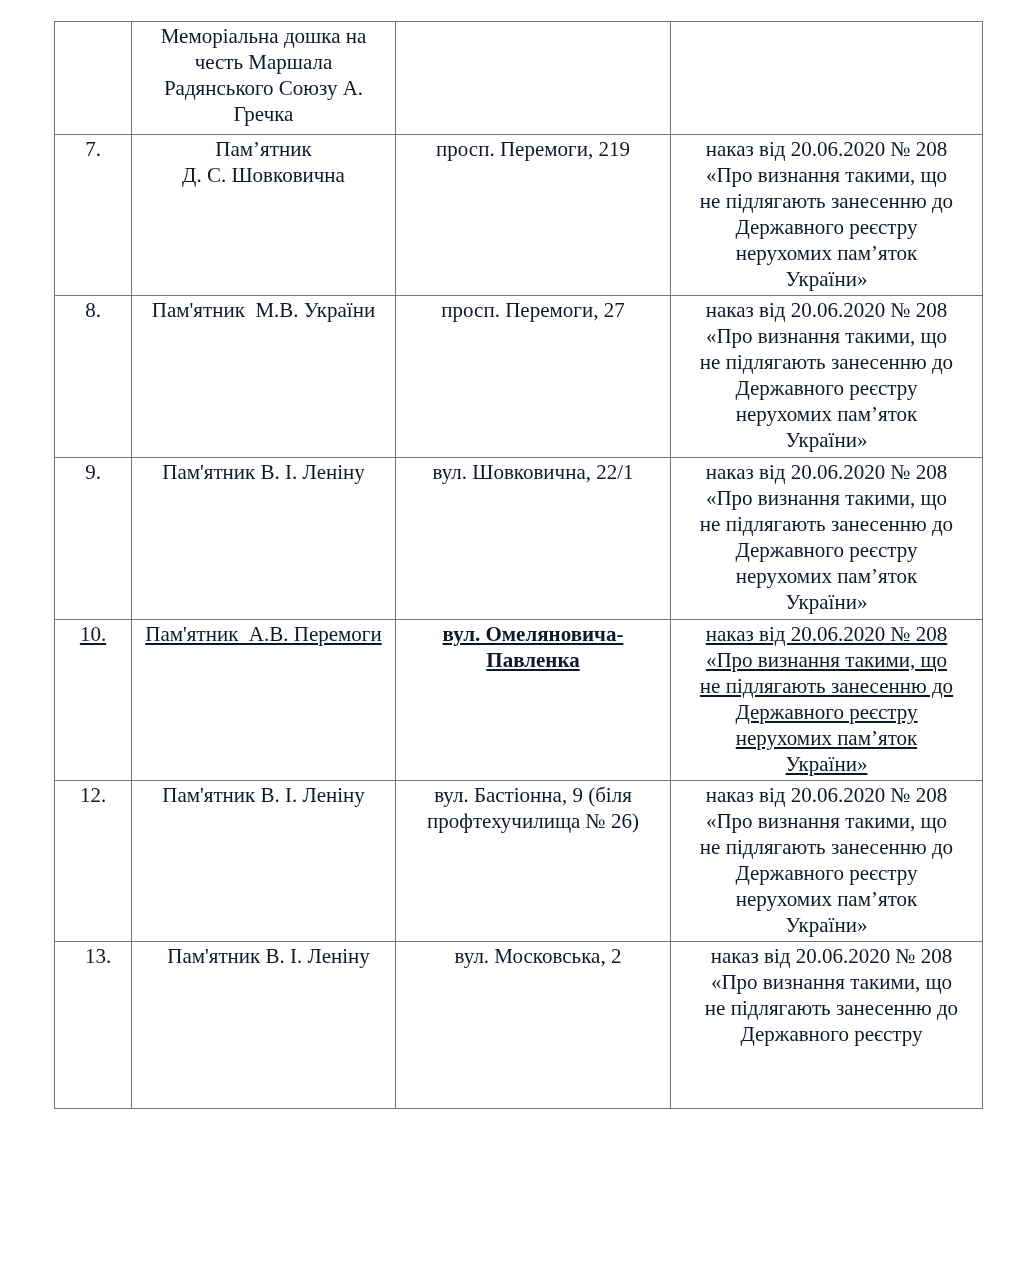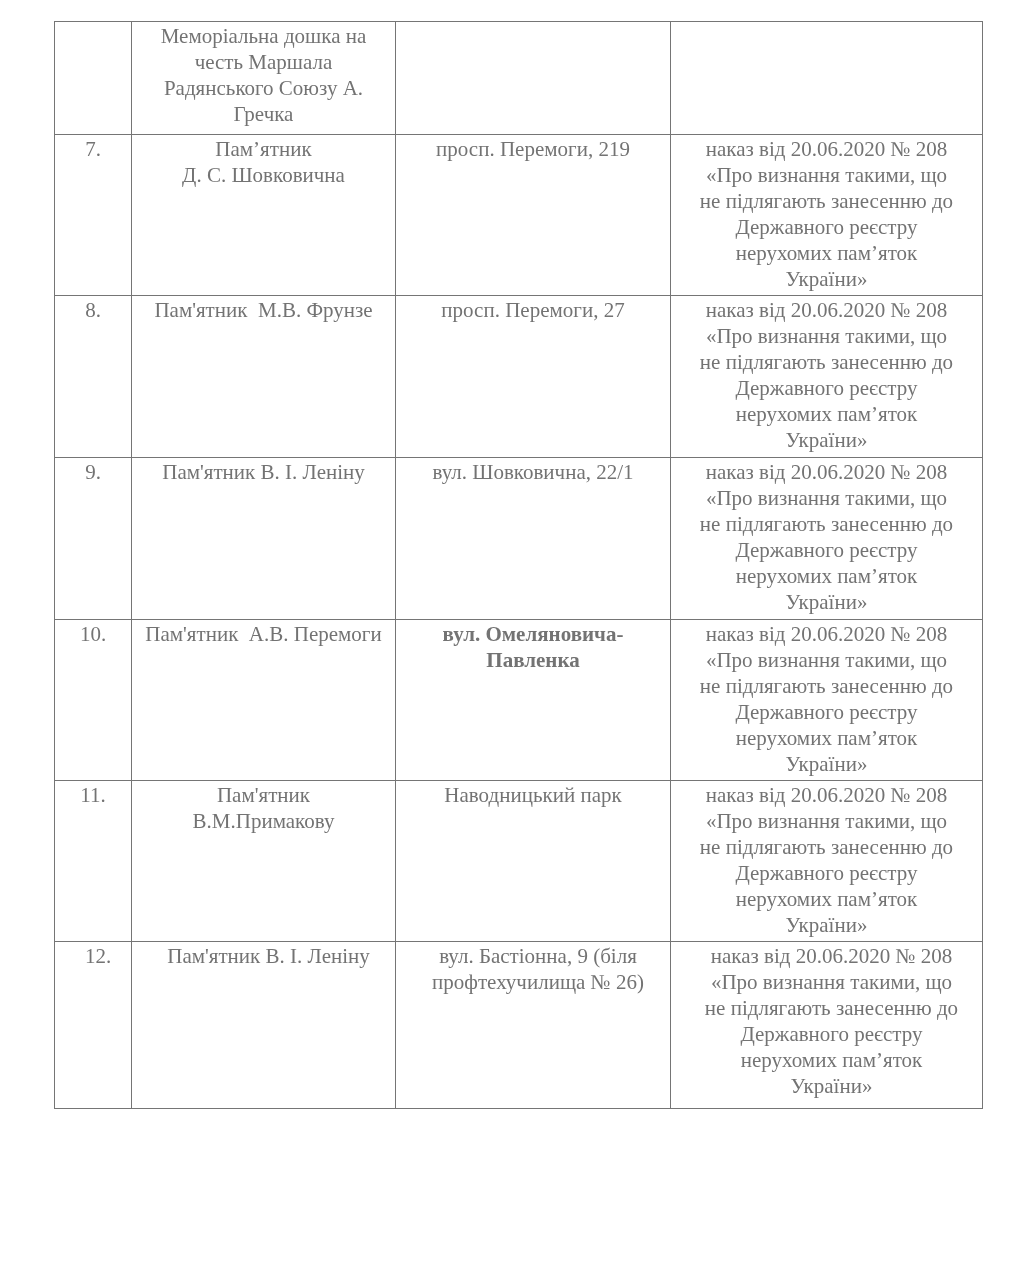--- a/index.html
+++ b/index.html
@@ -33,39 +33,39 @@
   }
   table.monuments td {
     border: 1.5px solid #757575;
     vertical-align: top;
     text-align: center;
     font-size: 21px;
     line-height: 25.9px;
     padding: 2px 4px 0 4px;
     white-space: pre-wrap;
     overflow: hidden;
-    color: #737373;
+    color: #0f172a;
   }
   td.num-cell {
     text-align: left;
     padding-left: 36px;
     padding-right: 1px;
   }
   td.addr-bold {
     font-weight: bold;
   }
   col.c-num   { width: 77px; }
   col.c-name  { width: 264px; }
   col.c-addr  { width: 275px; }
   col.c-order { width: 312px; }
   tr:nth-child(1) td { height: 110px; }
   tr:nth-child(2) td { height: 158px; }
   tr:nth-child(3) td { height: 159px; }
   tr:nth-child(4) td { height: 159px; }
-  tr:nth-child(5) td { height: 158px; }
+  tr:nth-child(5) td { height: 158px; text-decoration: underline; }
   tr:nth-child(6) td { height: 158px; }
   tr:nth-child(7) td { height: 164px; padding-left: 14px; }
   tr:nth-child(8) td { height: 106px; }
 </style>
 </head>
 <body>
 
 <div class="doc-page">
   <table class="monuments">
     <colgroup>
@@ -91,21 +91,21 @@
           <td class="addr-cell">просп. Перемоги, 219</td>
           <td class="order-cell">наказ від 20.06.2020 № 208
 «Про визнання такими, що
 не підлягають занесенню до
 Державного реєстру
 нерухомих пам’яток
 України»</td>
         </tr>
         <tr>
           <td class="num-cell">8.</td>
-          <td class="name-cell">Пам'ятник  М.В. Фрунзе</td>
+          <td class="name-cell">Пам'ятник  М.В. України</td>
           <td class="addr-cell">просп. Перемоги, 27</td>
           <td class="order-cell">наказ від 20.06.2020 № 208
 «Про визнання такими, що
 не підлягають занесенню до
 Державного реєстру
 нерухомих пам’яток
 України»</td>
         </tr>
         <tr>
           <td class="num-cell">9.</td>
@@ -124,38 +124,35 @@
           <td class="addr-cell addr-bold">вул. Омеляновича-
 Павленка</td>
           <td class="order-cell">наказ від 20.06.2020 № 208
 «Про визнання такими, що
 не підлягають занесенню до
 Державного реєстру
 нерухомих пам’яток
 України»</td>
         </tr>
         <tr>
-          <td class="num-cell">11.</td>
-          <td class="name-cell">Пам'ятник
-В.М.Примакову</td>
-          <td class="addr-cell">Наводницький парк</td>
-          <td class="order-cell">наказ від 20.06.2020 № 208
-«Про визнання такими, що
-не підлягають занесенню до
-Державного реєстру
-нерухомих пам’яток
-України»</td>
-        </tr>
-        <tr>
           <td class="num-cell">12.</td>
           <td class="name-cell">Пам'ятник В. І. Леніну</td>
           <td class="addr-cell">вул. Бастіонна, 9 (біля
 профтехучилища № 26)</td>
           <td class="order-cell">наказ від 20.06.2020 № 208
 «Про визнання такими, що
 не підлягають занесенню до
 Державного реєстру
 нерухомих пам’яток
 України»</td>
         </tr>
+        <tr>
+          <td class="num-cell">13.</td>
+          <td class="name-cell">Пам'ятник В. І. Леніну</td>
+          <td class="addr-cell">вул. Московська, 2</td>
+          <td class="order-cell">наказ від 20.06.2020 № 208
+«Про визнання такими, що
+не підлягають занесенню до
+Державного реєстру</td>
+        </tr>
       </tbody>
   </table>
 </div>
 
 </body></html>

